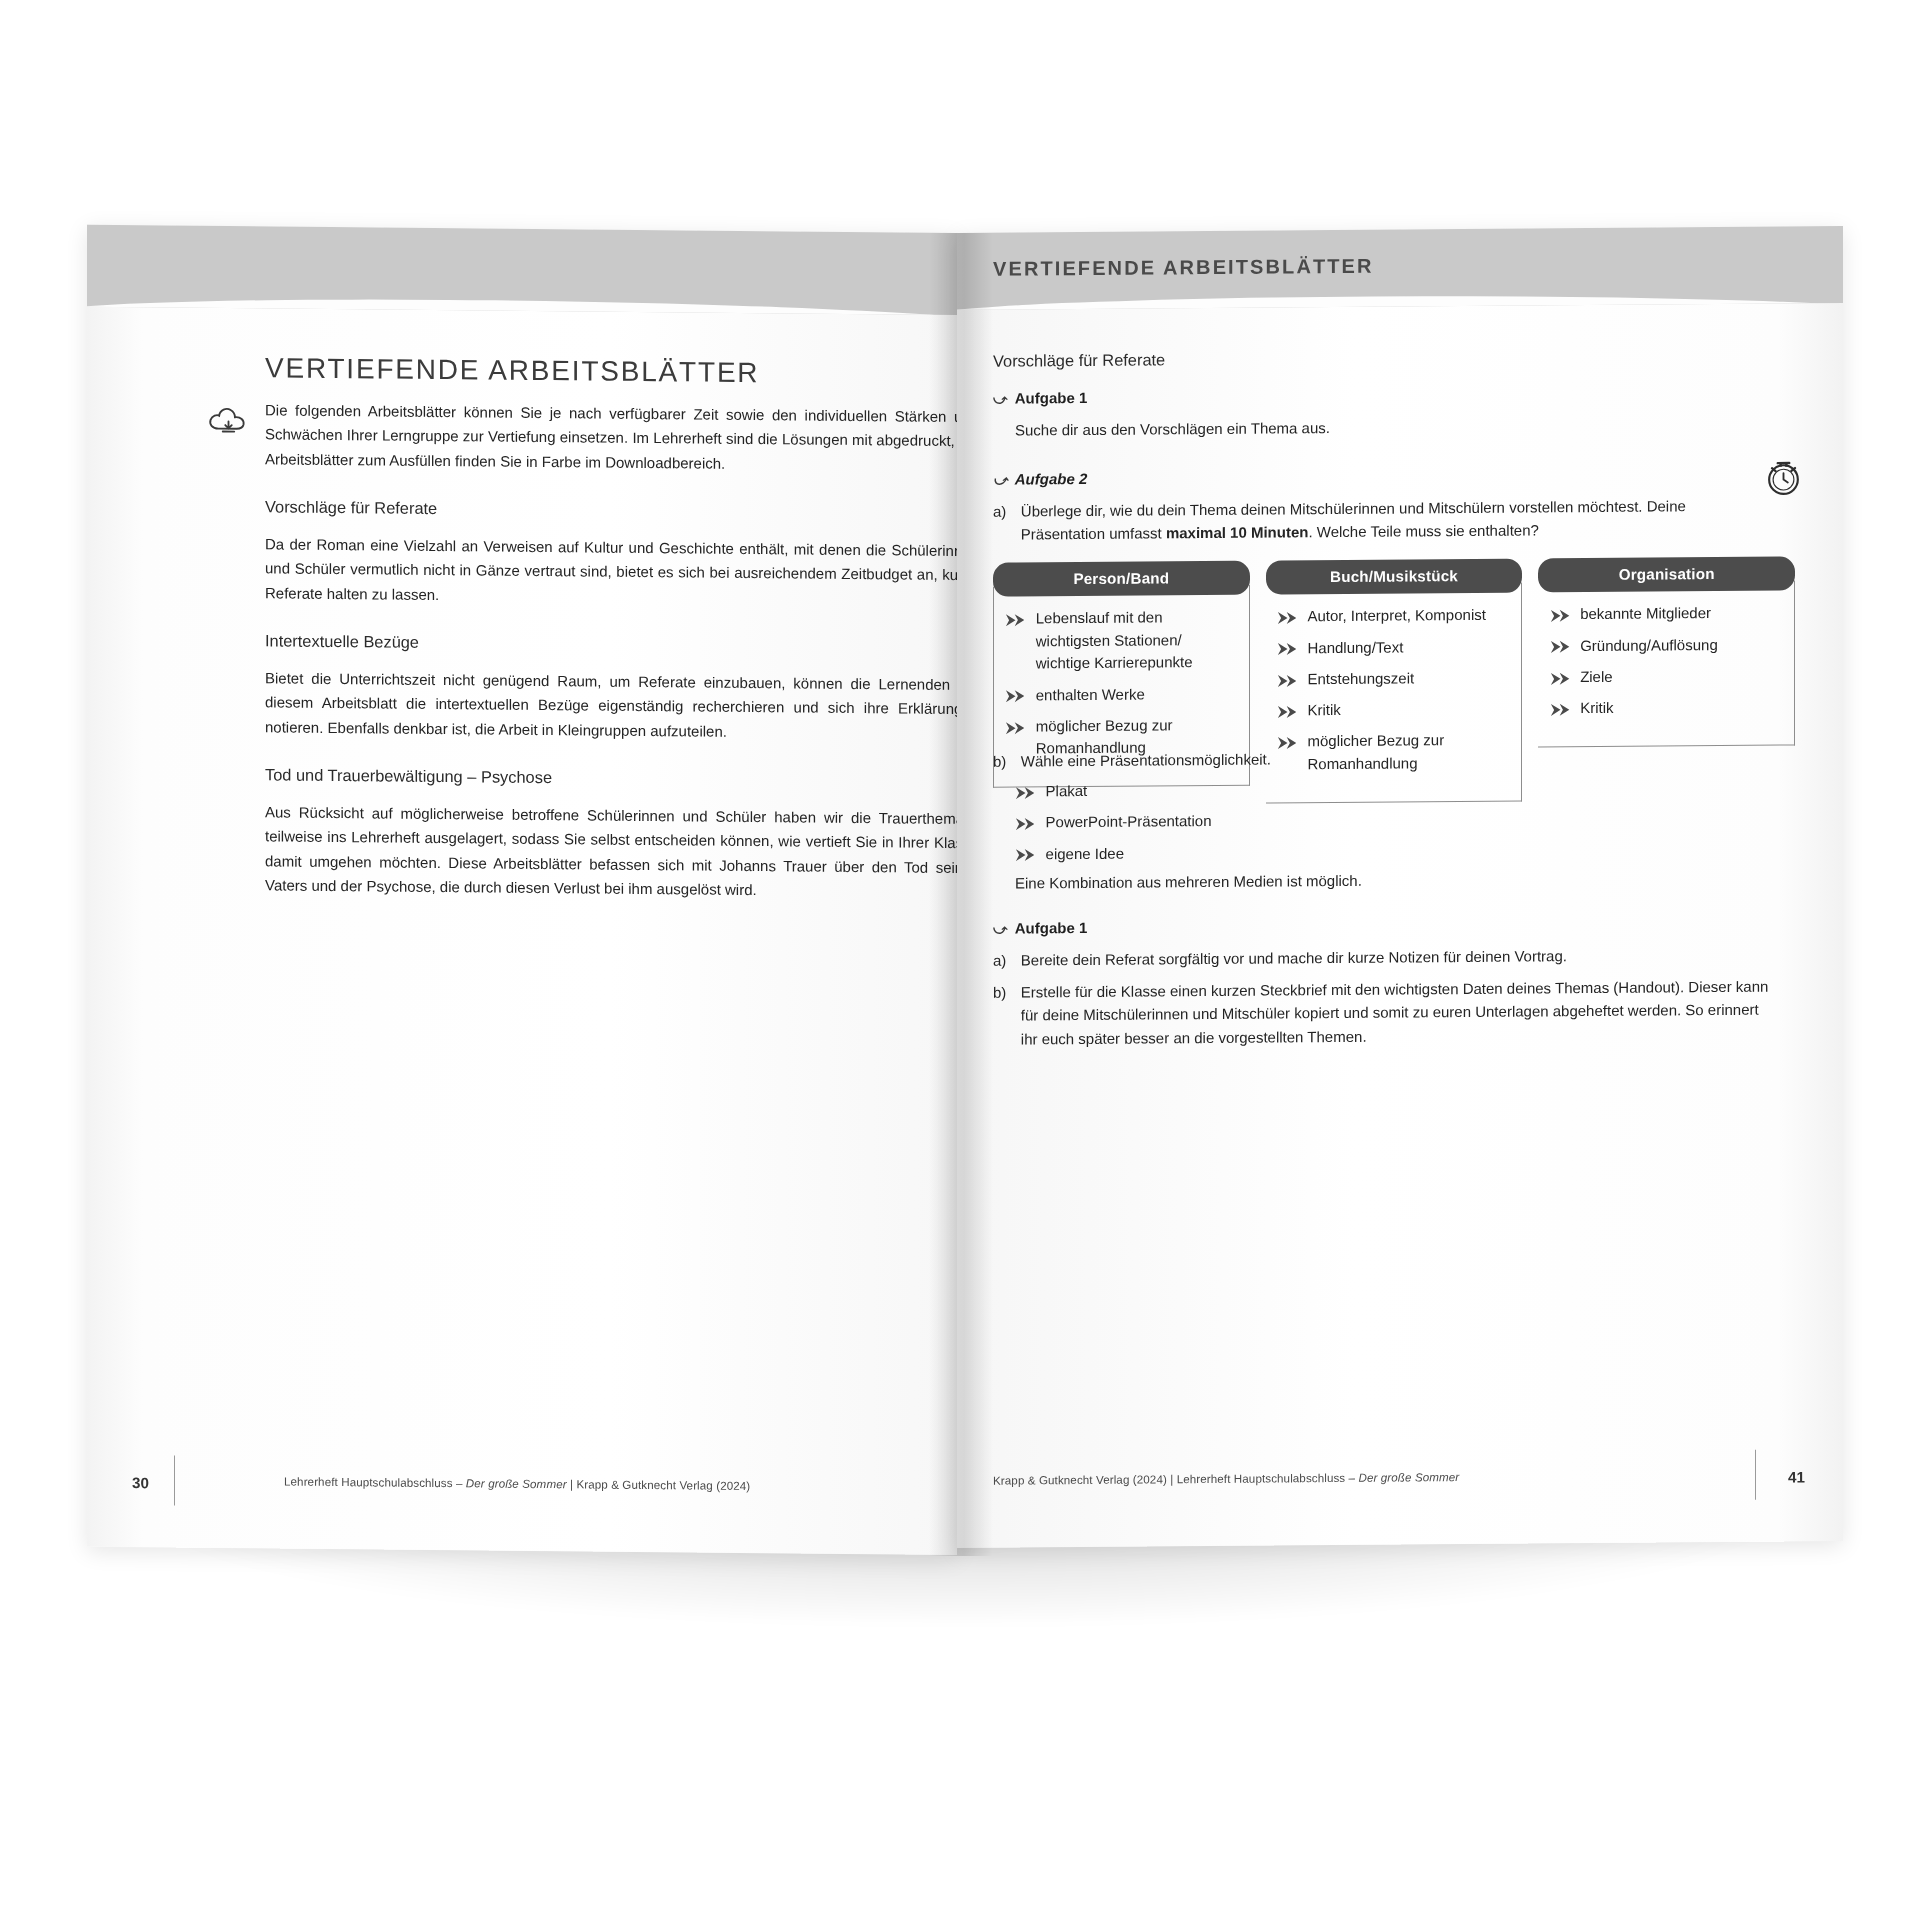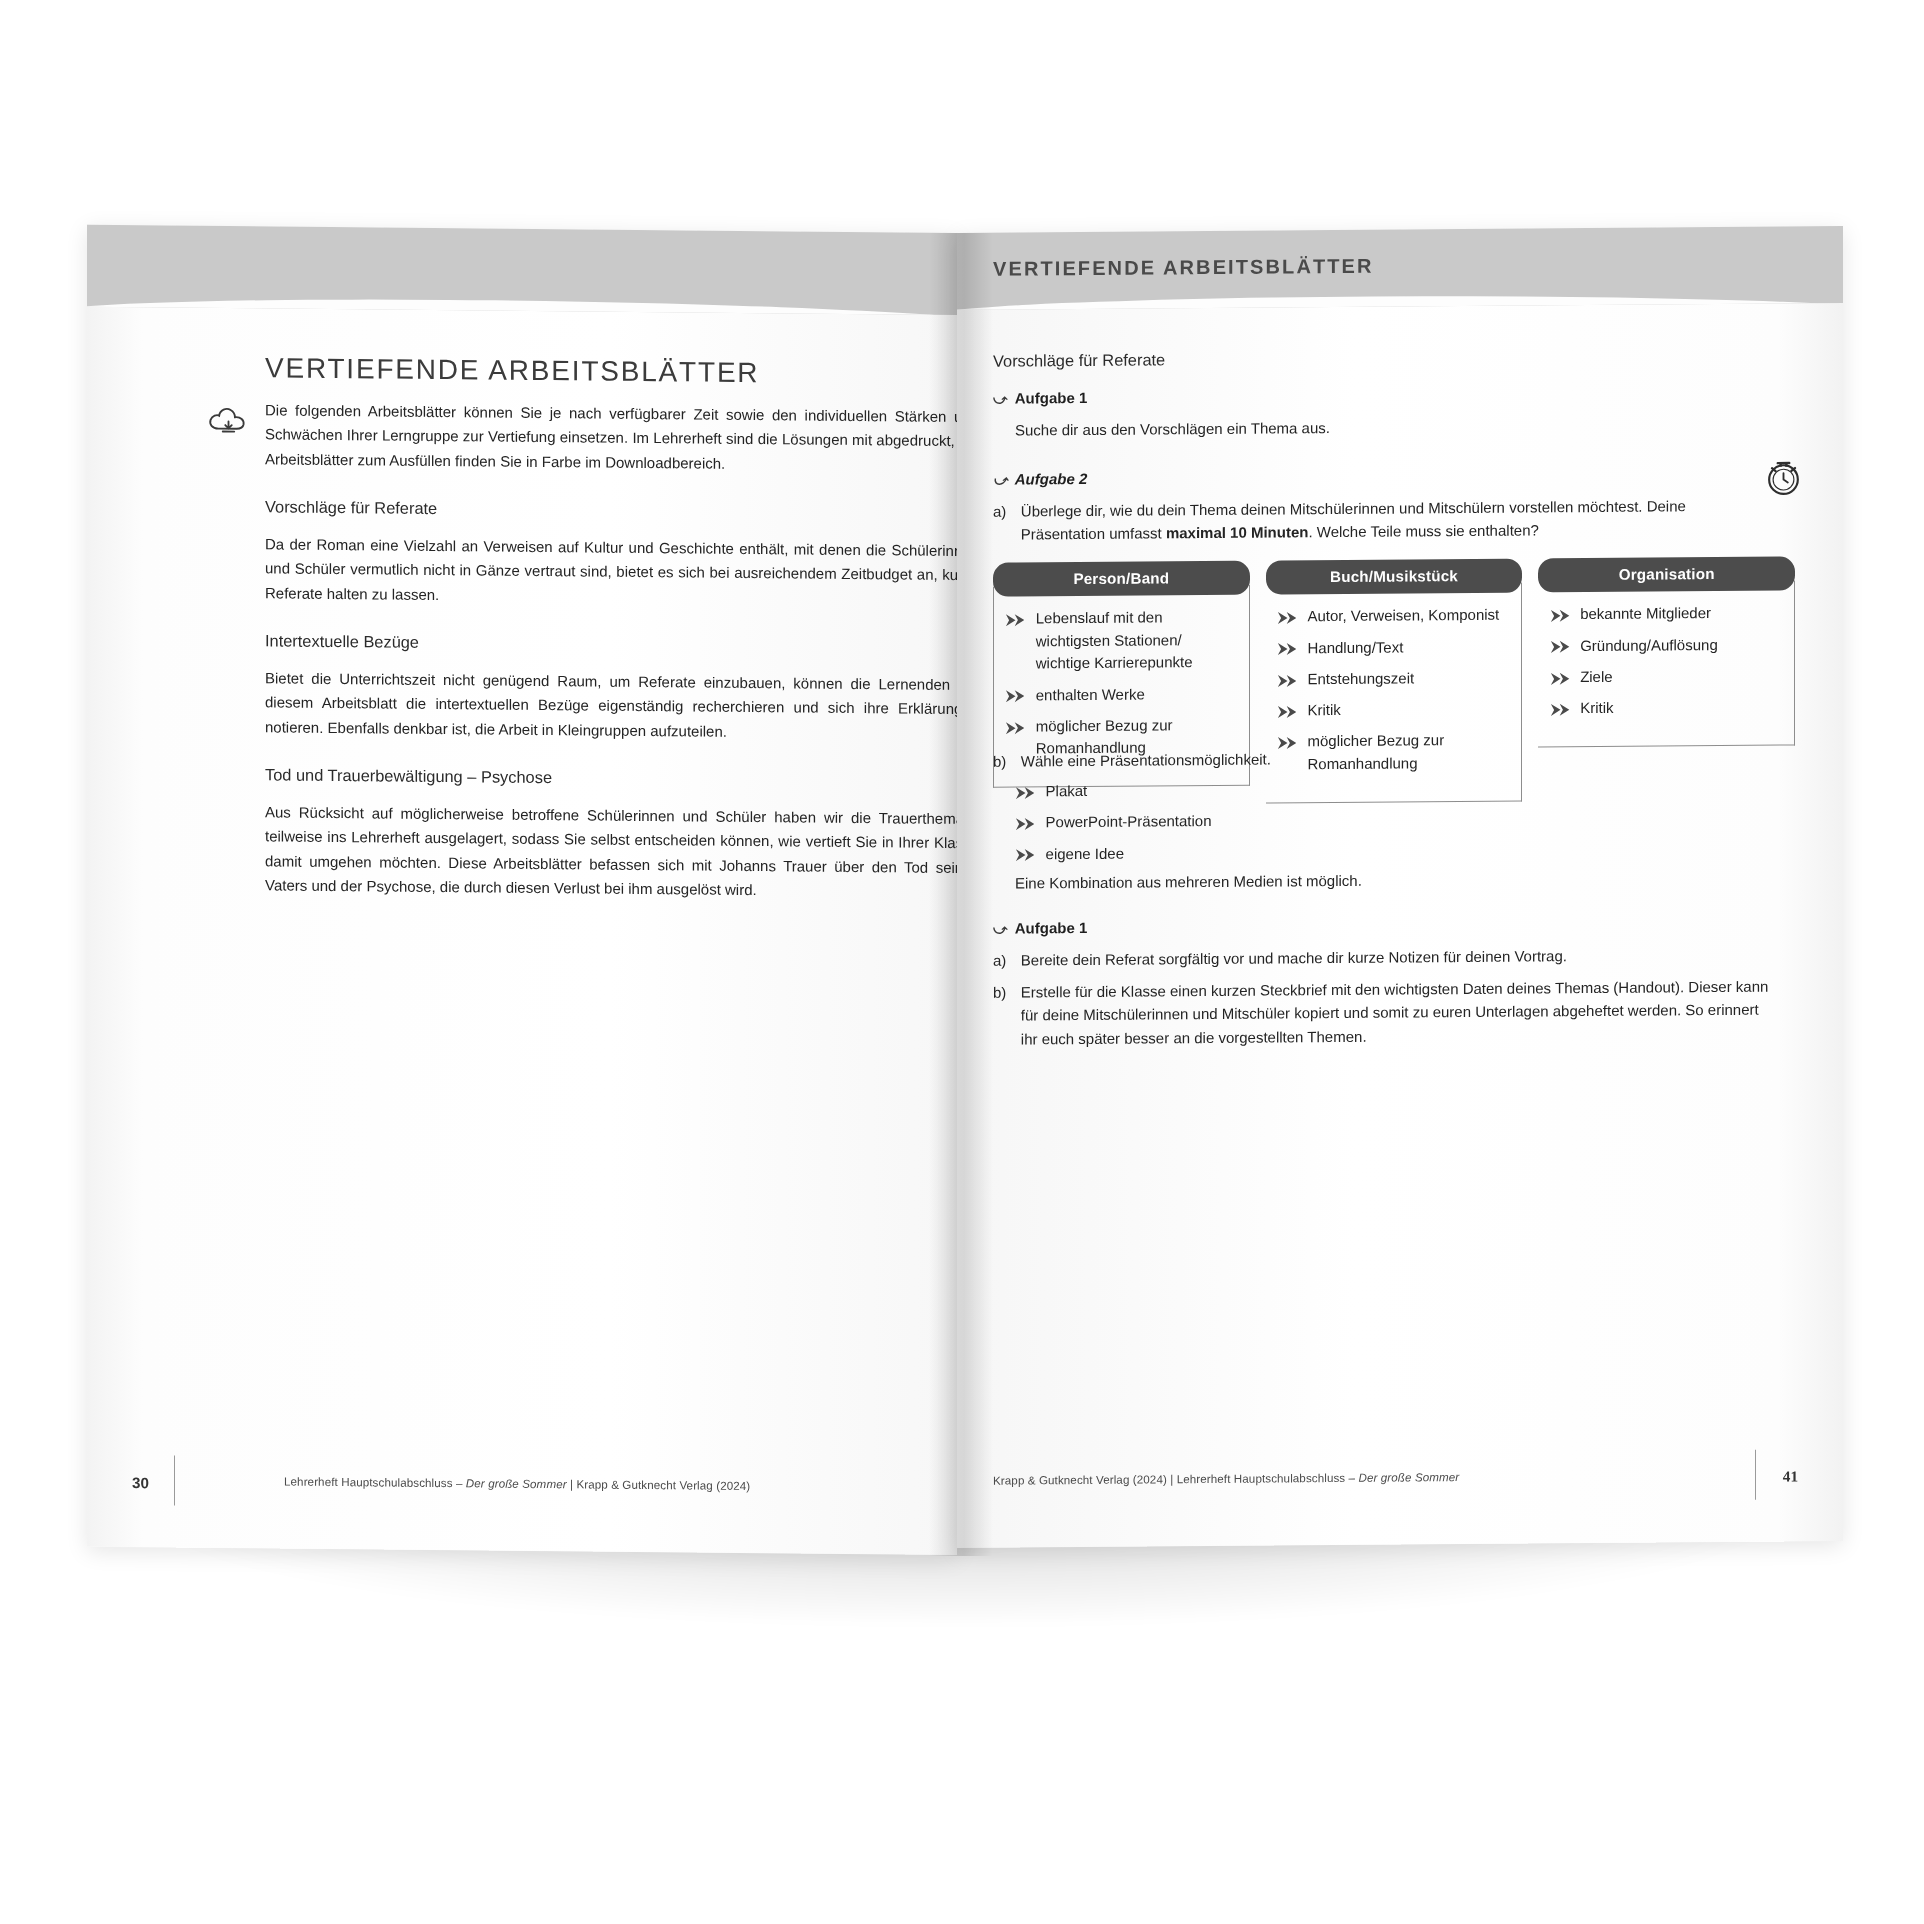--- a/index.html
+++ b/index.html
@@ -382,21 +382,21 @@
             <div class="card">
               <div class="card-head">Buch/Musikstück</div>
               <div class="card-body">
                 <div class="bullet-row">
                   <span class="abullet">
                     <svg viewBox="0 0 26 19" width="21" height="15.2">
                         <path d="M1 2 L13 9.5 L1 17 L5 9.5 Z" fill="#4a4a4a"></path>
                         <path d="M12 2 L24 9.5 L12 17 L16 9.5 Z" fill="#4a4a4a"></path>
                       </svg>
                   </span>
-                  <span>Autor, Verweisen, Komponist</span>
+                  <span>Autor, Interpret, Komponist</span>
                 </div>
                 <div class="bullet-row">
                   <span class="abullet">
                     <svg viewBox="0 0 26 19" width="21" height="15.2">
                         <path d="M1 2 L13 9.5 L1 17 L5 9.5 Z" fill="#4a4a4a"></path>
                         <path d="M12 2 L24 9.5 L12 17 L16 9.5 Z" fill="#4a4a4a"></path>
                       </svg>
                   </span>
                   <span>Handlung/Text</span>
                 </div>
@@ -525,21 +525,21 @@
           </div>
         </div>
 
         <div class="rp-3b">
           <div class="li-row">
             <span class="li-letter">b)</span>
             <span>Erstelle für die Klasse einen kurzen Steckbrief mit den wichtigsten Daten deines Themas (Handout). Dieser kann für deine Mitschülerinnen und Mitschüler kopiert und somit zu euren Unterlagen abgeheftet werden. So erinnert ihr euch später besser an die vorgestellten Themen.</span>
           </div>
         </div>
 
-        <div class="pageno" style="right:45px;font-family:Liberation Serif, serif;">41</div>
+        <div class="pageno" style="right:38px;">41</div>
         <div class="footrule" style="right:87px;"></div>
         <div class="footer" style="left:36px;">
           <span>Krapp &amp; Gutknecht Verlag (2024) | Lehrerheft Hauptschulabschluss – </span><em>Der große Sommer</em>
         </div>
       </div>
     </div>
 
     <div class="spine-shadow"></div>
   </div>
 </div>

